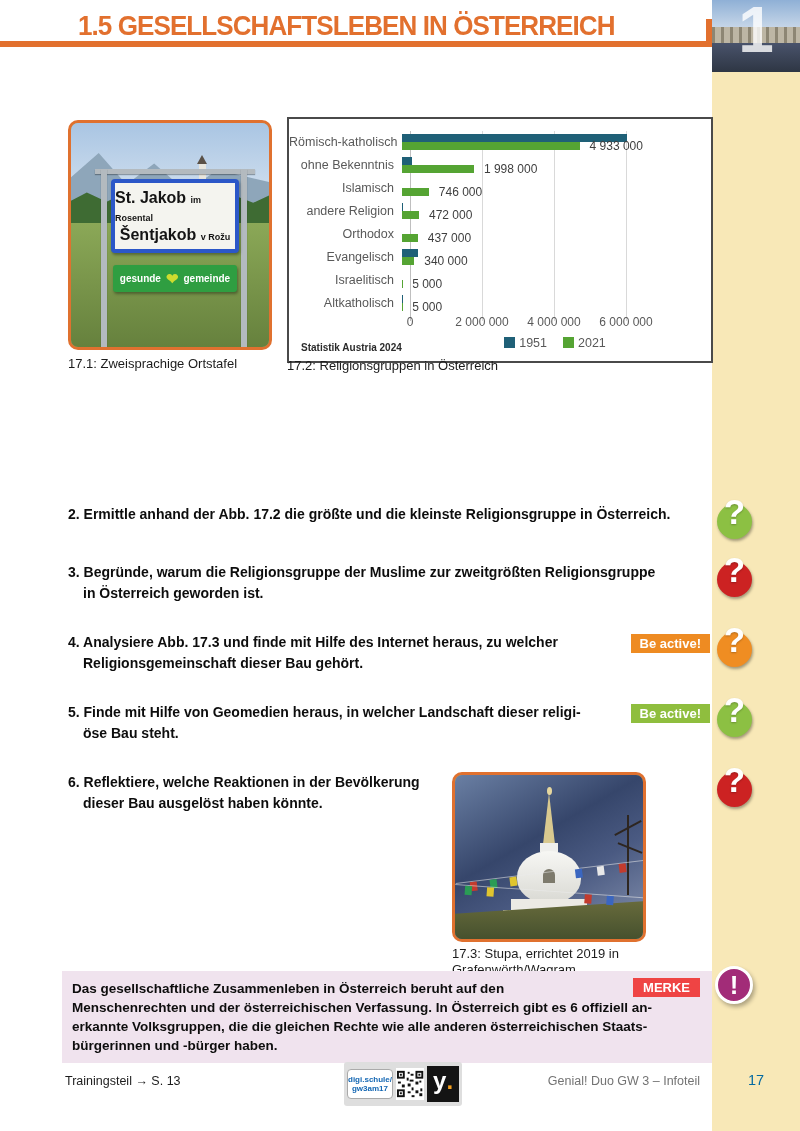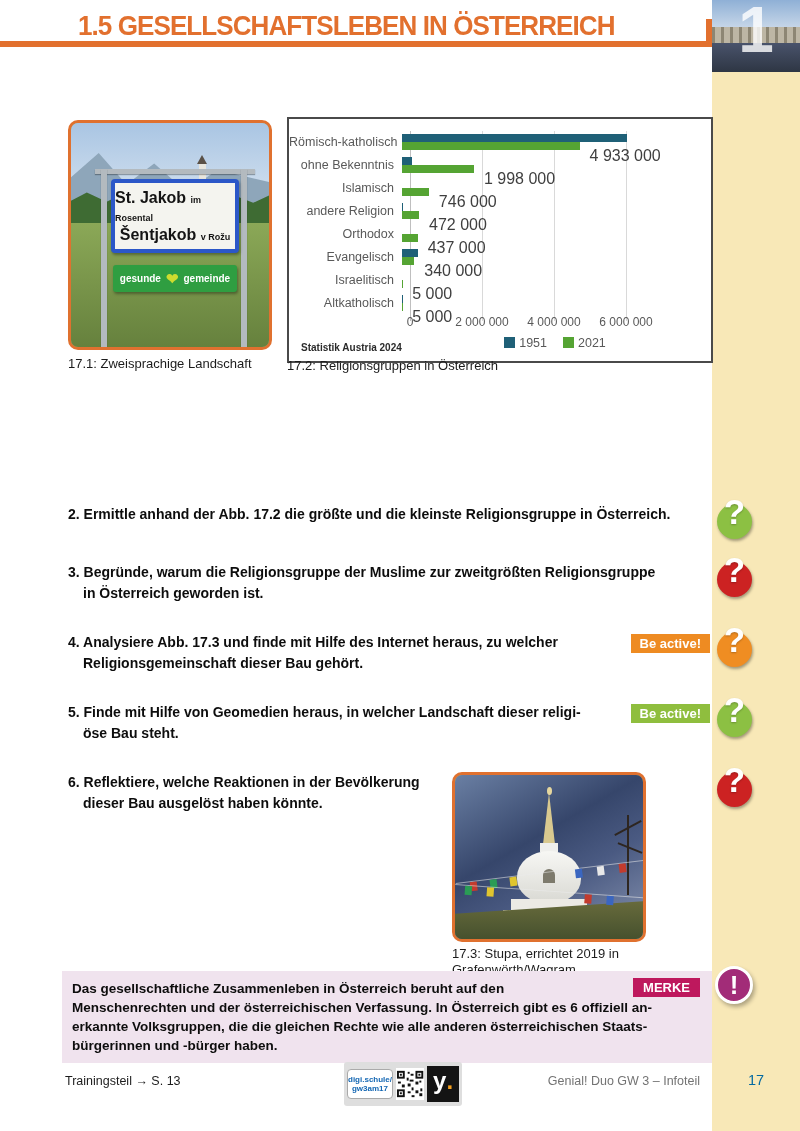--- a/index.html
+++ b/index.html
@@ -52,21 +52,21 @@
     border:2px solid #4a4a4a;}
   .cgrid{position:absolute;left:121px;top:12px;height:190px;right:0;z-index:0;}
   .cgridline{position:absolute;top:0;bottom:0;width:1px;background:#d9d9d9;}
   .cgridline.zero{background:#bfbfbf;}
   .crows{position:relative;z-index:1;padding-top:12px;}
   .crow{display:flex;height:23px;}
   .clabel{width:113px;text-align:right;padding-right:8px;font-size:12.5px;color:#595959;
     line-height:23px;white-space:nowrap;}
   .cbars{position:relative;flex:1;padding-top:3px;}
   .cbar{height:8px;}
-  .cval{position:absolute;top:16px;font-size:16px;color:#3f3f3f;white-space:nowrap;}
+  .cval{position:absolute;top:8px;font-size:12px;color:#3f3f3f;white-space:nowrap;}
   .caxis{position:relative;height:17px;margin-left:121px;}
   .ctick{position:absolute;transform:translateX(-50%);font-size:12px;color:#595959;white-space:nowrap;}
   .clegend{display:flex;justify-content:center;gap:16px;margin-left:110px;margin-top:4px;
     font-size:12.5px;color:#595959;align-items:center;}
   .clegend .sw{display:inline-block;width:11px;height:11px;margin-right:4px;vertical-align:-1px;}
   .csource{position:absolute;left:12px;bottom:8px;font-size:10px;font-weight:bold;color:#2b2b2b;}
 
   
   .tasks{position:absolute;left:68px;top:504px;width:644px;}
   .task{position:relative;height:70px;}
@@ -155,21 +155,21 @@
            <span class="small">im Rosental</span></div>
       <div><span class="big">Šentjakob</span>
            <span class="small">v Rožu</span></div>
     </div>
     <div class="p1-sub">
       <span>gesunde</span>
       <span class="p1-heart">❤</span>
       <span>gemeinde</span>
     </div>
   </div>
-  <div class="fig-caption" style="left:68px;top:356px;">17.1: Zweisprachige Landschaft</div>
+  <div class="fig-caption" style="left:68px;top:356px;">17.1: Zweisprachige Ortstafel</div>
 
   <div class="chartbox">
     <div class="cgrid" id="cgrid">
         <div class="cgridline zero" style="left: 0px;"></div>
         <div class="cgridline" style="left: 72px;"></div>
         <div class="cgridline" style="left: 144px;"></div>
         <div class="cgridline" style="left: 216px;"></div>
       </div>
     <div class="crows" id="crows">
         <div class="crow">
@@ -320,21 +320,21 @@
     <span style="display:block;">17.3: Stupa, errichtet 2019 in</span>
     <span style="display:block;">Grafenwörth/Wagram</span>
   </div>
 
   <div class="merke" id="merke">
 
   <span class="mline">Das gesellschaftliche Zusammenleben in Österreich beruht auf den</span>
       <span class="mline">Menschenrechten und der österreichischen Verfassung. In Österreich gibt es 6 offiziell an-</span>
       <span class="mline">erkannte Volksgruppen, die die gleichen Rechte wie alle anderen österreichischen Staats-</span>
       <span class="mline">bürgerinnen und -bürger haben.</span>
-      <span class="merke-badge" style="background: #be185d;">MERKE</span>
+      <span class="merke-badge" style="background: #ef4444;">MERKE</span>
     </div>
   <div class="merke-icon">!</div>
 
   <div class="foot-left">Trainingsteil → S. 13</div>
   <div class="qr-group">
     <div class="qr-label">
       <span>digi.schule/</span>
       <span>gw3am17</span>
     </div>
     <svg width="32" height="32" viewBox="0 0 29 29" style="background:#fff;">

